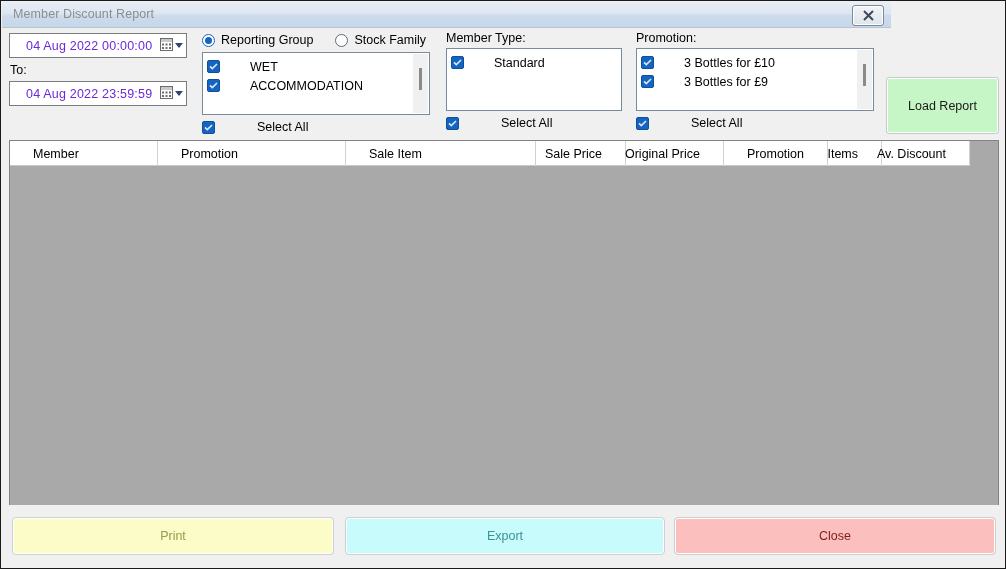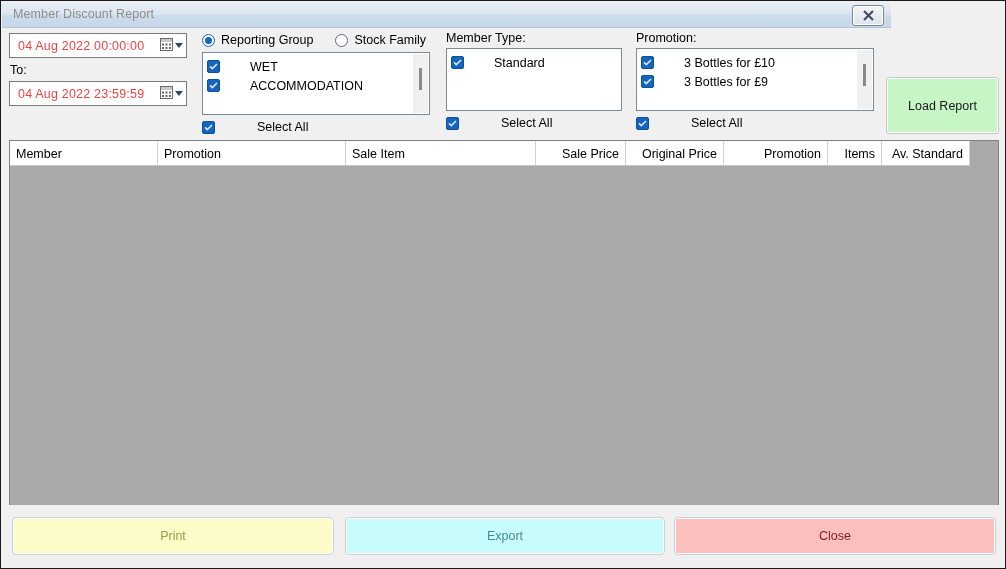--- a/index.html
+++ b/index.html
@@ -74,22 +74,22 @@
     width: 178px;
     height: 25px;
     box-sizing: border-box;
     background: #ffffff;
     border: 1px solid #7b7b7b;
     display: flex;
     align-items: center;
   }
   .dt-value {
     font-size: 12.5px;
-    color: #ef4444;
-    padding-left: 8px;
+    color: #6d28d9;
+    padding-left: 16px;
     white-space: nowrap;
     letter-spacing: .2px;
   }
   .dt-icons {
     position: absolute;
     right: 3px; top: 0; bottom: 0;
     display: flex;
     align-items: center;
     gap: 2px;
   }
@@ -241,21 +241,21 @@
     box-sizing: border-box;
     border-bottom: 1px solid #c8c8c8;
   }
   .gh-cell {
     box-sizing: border-box;
     border-right: 1px solid #d2d2d2;
     font-size: 12.5px;
     color: #000;
     display: flex;
     align-items: center;
-    padding: 0 6px;
+    padding: 0 23px;
     height: 25px;
     white-space: nowrap;
   }
   .gh-cell.right { justify-content: flex-end; }
 
   
   .bottombar {
     position: absolute;
     left: 1px;
     bottom: 1px;
@@ -453,21 +453,21 @@
 
   <div class="grid">
     <div class="grid-header" id="grid-header">
         <div class="gh-cell" style="width: 148px;">Member</div>
         <div class="gh-cell" style="width: 188px;">Promotion</div>
         <div class="gh-cell" style="width: 190px;">Sale Item</div>
         <div class="gh-cell right" style="width: 90px;">Sale Price</div>
         <div class="gh-cell right" style="width: 98px;">Original Price</div>
         <div class="gh-cell right" style="width: 104px;">Promotion</div>
         <div class="gh-cell right" style="width: 54px;">Items</div>
-        <div class="gh-cell right" style="width: 88px;">Av. Standard</div>
+        <div class="gh-cell right" style="width: 88px;">Av. Discount</div>
       </div>
   </div>
 
   <div class="bottombar">
     <div class="btm-btn" id="btn-print">Print</div>
     <div class="btm-btn" id="btn-export">Export</div>
     <div class="btm-btn" id="btn-close">Close</div>
   </div>
 
 </div>

